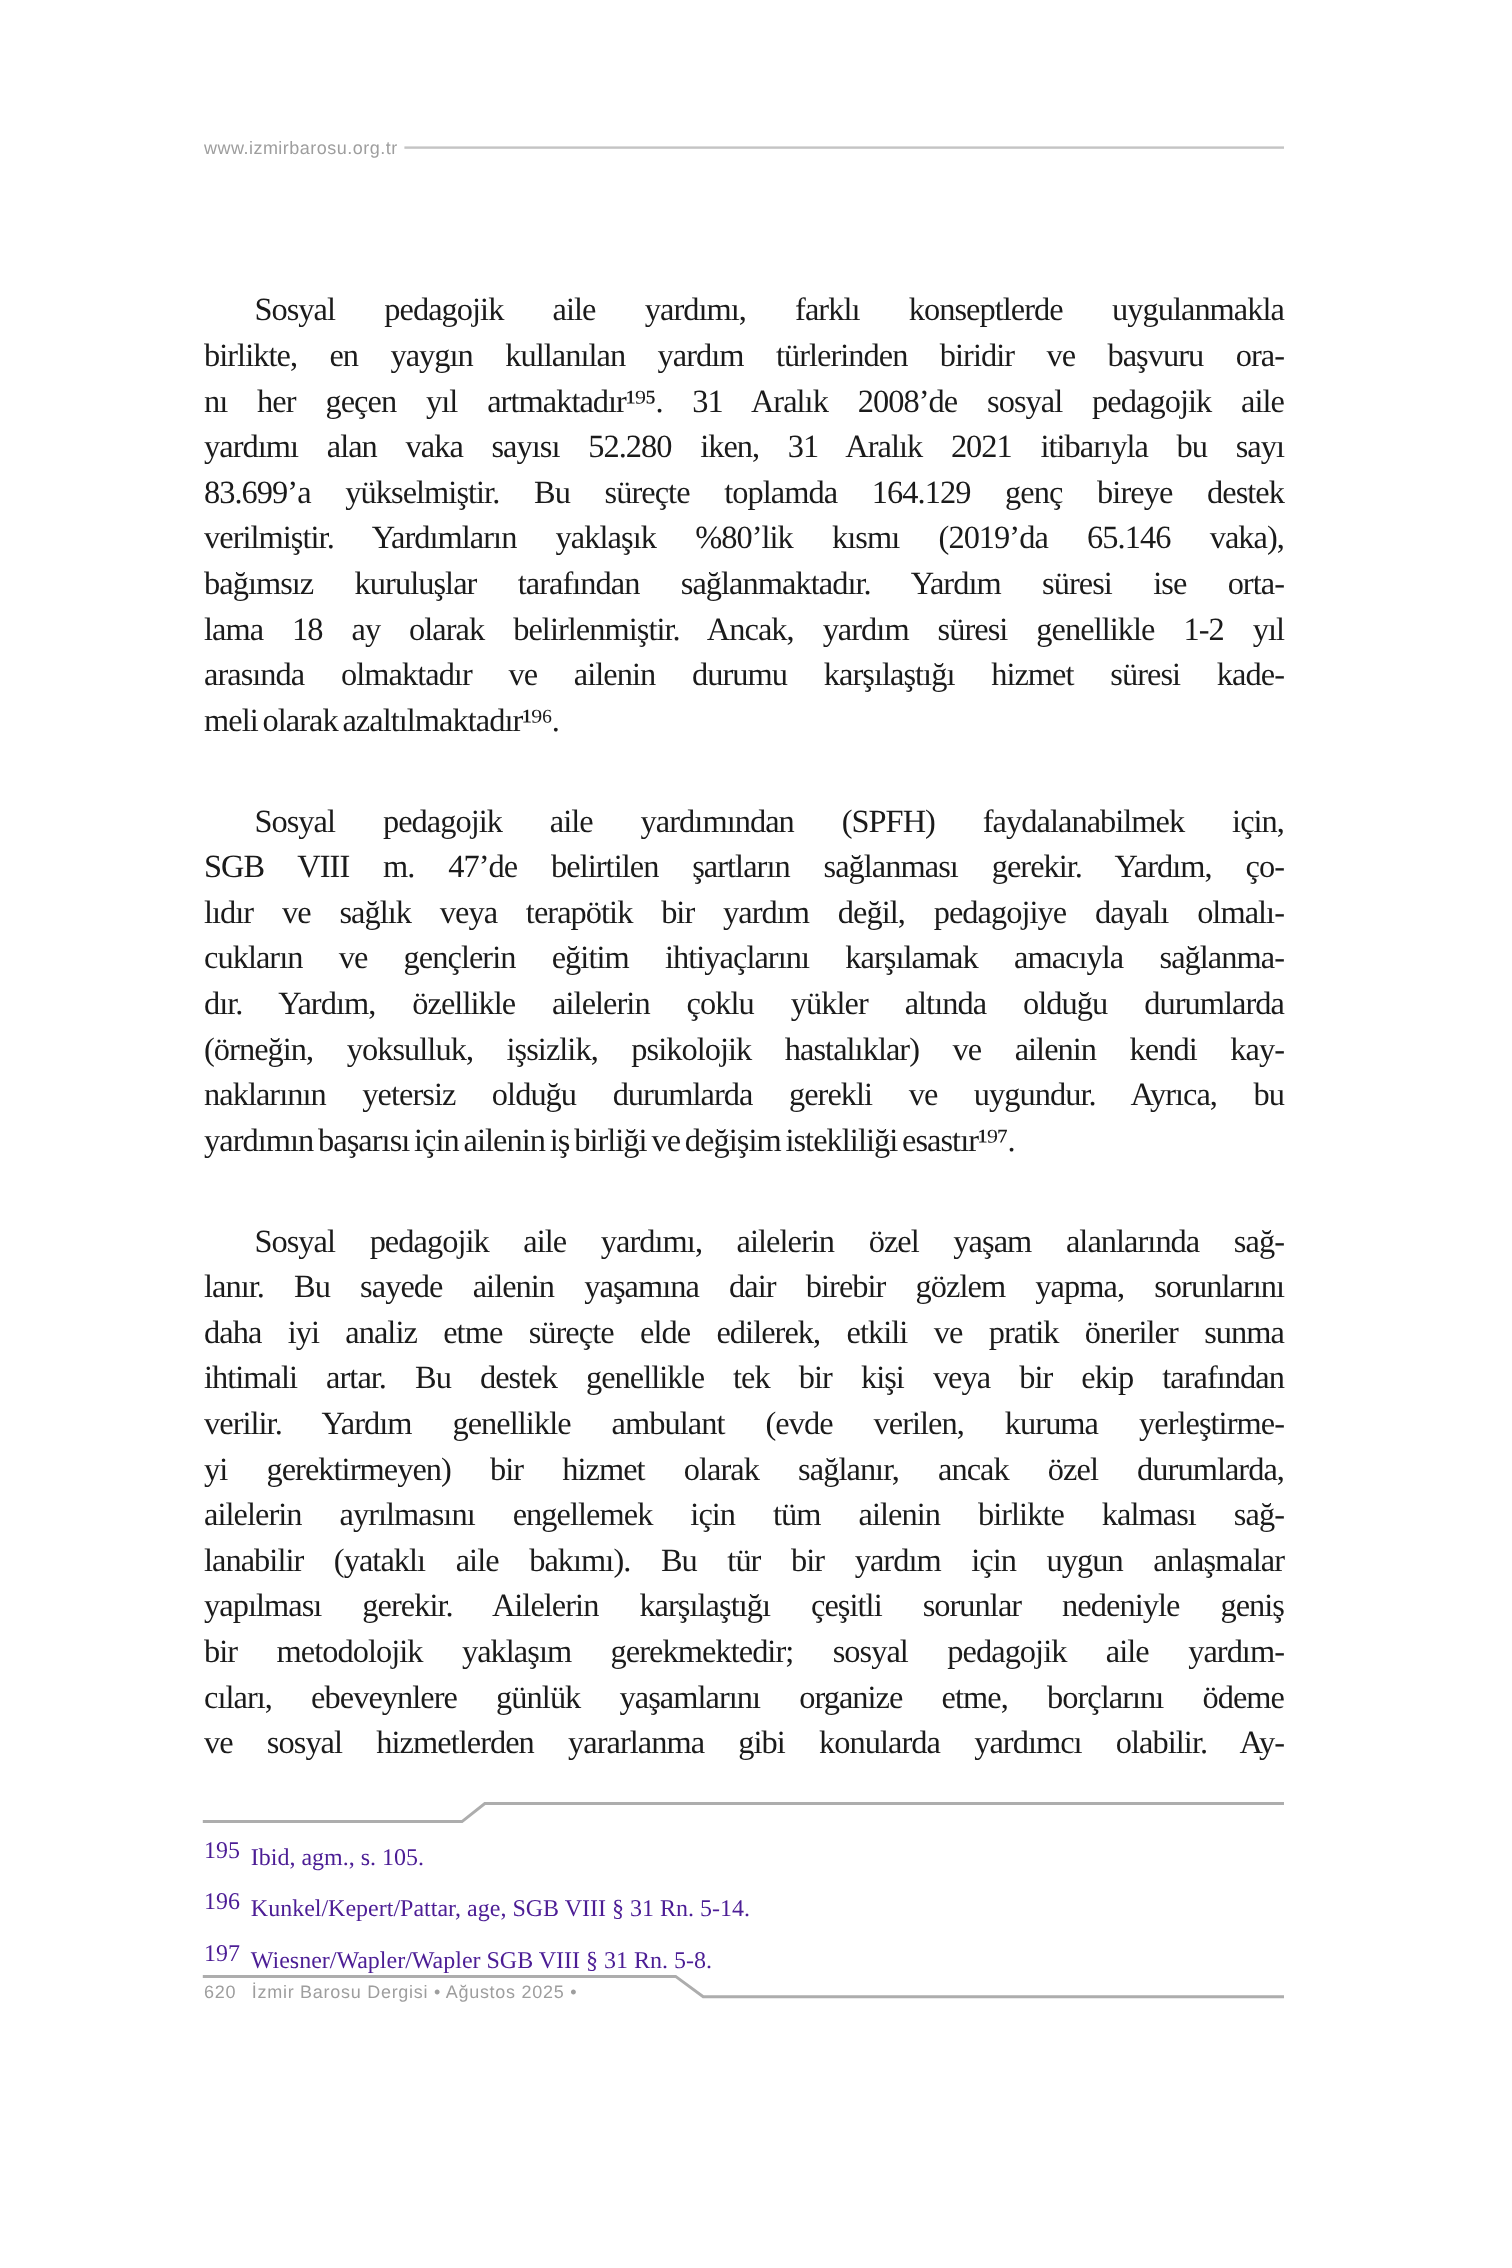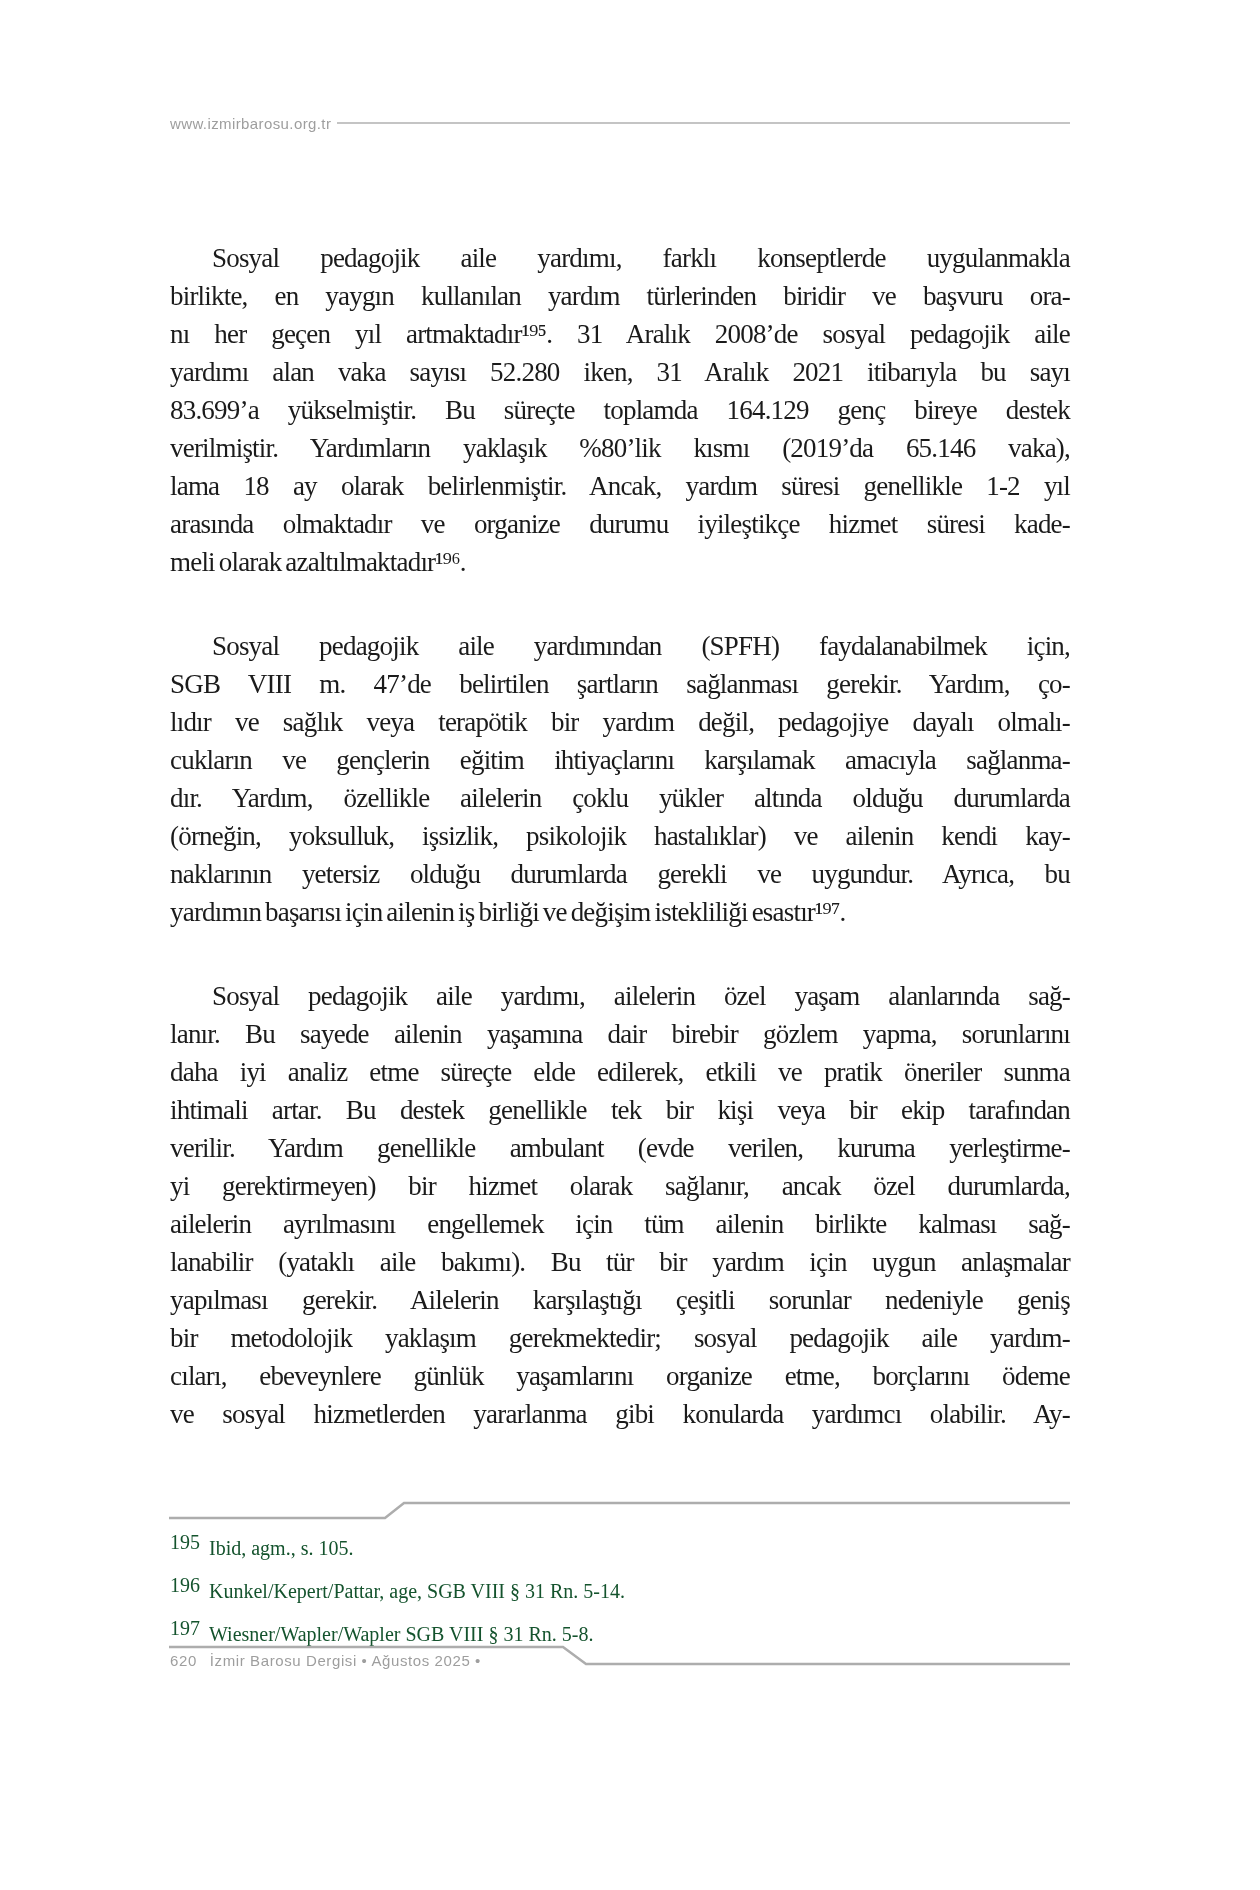--- a/index.html
+++ b/index.html
@@ -41,21 +41,21 @@
 
   
   .sep{position:absolute;left:168px;width:902px;overflow:visible;}
   .sep polyline{fill:none;stroke:#adadad;stroke-width:2.5;}
   .fn-sep{top:1500px;height:22px;}
   .footer-sep{top:1643px;height:24px;}
 
   
   .footnotes{
     position:absolute;left:170px;top:1537px;width:900px;
-    font-size:20px;line-height:22px;color:#14532d;
+    font-size:20px;line-height:22px;color:#4c1d95;
   }
   .footnote{margin-bottom:21px;white-space:nowrap;}
   .fn-num{font-size:20px;position:relative;top:-6px;margin-right:9px;}
 
   
   .page-footer{
     position:absolute;left:170px;top:1652px;
     display:flex;align-items:baseline;gap:13px;
     font-family:"Liberation Sans","DejaVu Sans",sans-serif;
     font-size:15px;color:var(--muted);letter-spacing:.6px;white-space:nowrap;
@@ -72,22 +72,23 @@
   </div>
 
   <div class="body-text">
     <div class="paragraph">
         <div class="line first">Sosyal pedagojik aile yardımı, farklı konseptlerde uygulanmakla</div>
         <div class="line">birlikte, en yaygın kullanılan yardım türlerinden biridir ve başvuru ora-</div>
         <div class="line">nı her geçen yıl artmaktadır¹⁹⁵. 31 Aralık 2008’de sosyal pedagojik aile</div>
         <div class="line">yardımı alan vaka sayısı 52.280 iken, 31 Aralık 2021 itibarıyla bu sayı</div>
         <div class="line">83.699’a yükselmiştir. Bu süreçte toplamda 164.129 genç bireye destek</div>
         <div class="line">verilmiştir. Yardımların yaklaşık %80’lik kısmı (2019’da 65.146 vaka),</div>
+        <div class="line">bağımsız kuruluşlar tarafından sağlanmaktadır. Yardım süresi ise orta-</div>
         <div class="line">lama 18 ay olarak belirlenmiştir. Ancak, yardım süresi genellikle 1-2 yıl</div>
-        <div class="line">arasında olmaktadır ve organize durumu iyileştikçe hizmet süresi kade-</div>
+        <div class="line">arasında olmaktadır ve ailenin durumu karşılaştığı hizmet süresi kade-</div>
         <div class="line last">meli olarak azaltılmaktadır¹⁹⁶.</div>
       </div>
     <div class="paragraph">
         <div class="line first">Sosyal pedagojik aile yardımından (SPFH) faydalanabilmek için,</div>
         <div class="line">SGB VIII m. 47’de belirtilen şartların sağlanması gerekir. Yardım, ço-</div>
         <div class="line">lıdır ve sağlık veya terapötik bir yardım değil, pedagojiye dayalı olmalı-</div>
         <div class="line">cukların ve gençlerin eğitim ihtiyaçlarını karşılamak amacıyla sağlanma-</div>
         <div class="line">dır. Yardım, özellikle ailelerin çoklu yükler altında olduğu durumlarda</div>
         <div class="line">(örneğin, yoksulluk, işsizlik, psikolojik hastalıklar) ve ailenin kendi kay-</div>
         <div class="line">naklarının yetersiz olduğu durumlarda gerekli ve uygundur. Ayrıca, bu</div>

